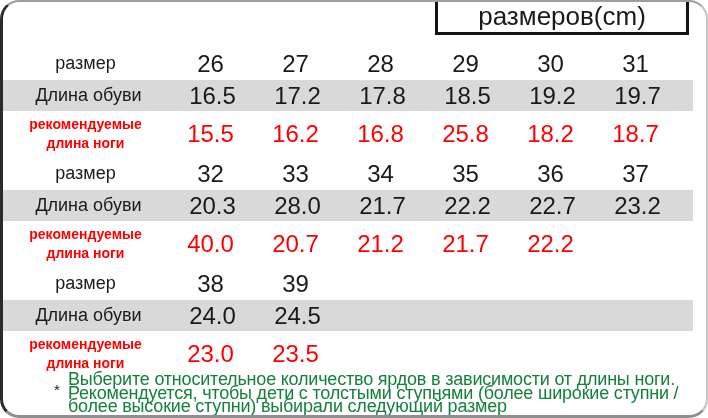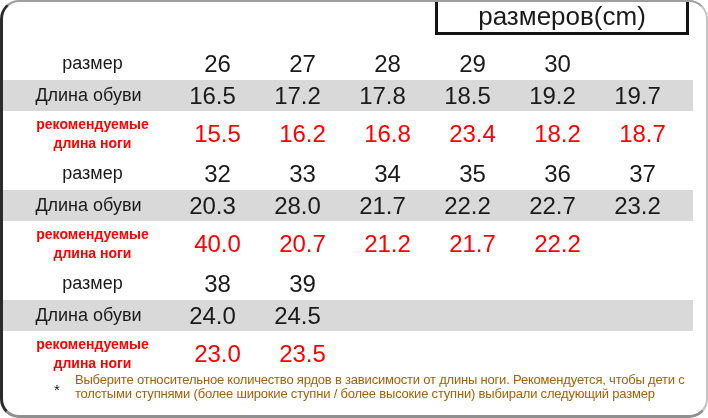--- a/index.html
+++ b/index.html
@@ -32,21 +32,20 @@
     justify-content: center;
     font-size: 26px;
     line-height: 30px;
     padding-bottom: 1px;
     z-index: 2;
   }
   .size-table { margin-top: 45px; }
   .t-row {
     display: grid;
     grid-template-columns: 165px repeat(6, 85px);
-    padding-left: 7px;
     align-items: center;
   }
   .row-size   { height: 33px; font-size: 24px; }
   .row-gray   {
     height: 31px;
     font-size: 24px;
     background: #d9d9d9;
     margin-left: 0;
     padding-left: 4px;
     width: 686px;
@@ -58,66 +57,67 @@
   .red-label { font-weight: bold; font-size: 14px; line-height: 19px; }
   .footnote-marker {
     position: absolute;
     left: 51px;
     top: 379px;
     font-size: 15px;
     color: #1a1a1a;
   }
   .footnote {
     position: absolute;
-    left: 72px;
+    left: 65px;
     top: 371px;
     width: 628px;
-    font-size: 13px;
+    font-size: 18px;
     line-height: 13.5px;
     letter-spacing: -0.2px;
-    color: #a16207;
+    color: #15803d;
   }
 </style>
 </head>
 <body>
 
 <div class="frame">
 
   <div class="title-box">
     <span>размеров(cm)</span>
   </div>
 
   <div class="size-table">
 
     <div class="t-row row-size">
       <div class="cell label">размер</div>
       <div class="cell">26</div>
       <div class="cell">27</div>
       <div class="cell">28</div>
       <div class="cell">29</div>
       <div class="cell">30</div>
+      <div class="cell">31</div>
     </div>
     <div class="t-row row-gray">
       <div class="cell label">Длина обуви</div>
       <div class="cell">16.5</div>
       <div class="cell">17.2</div>
       <div class="cell">17.8</div>
       <div class="cell">18.5</div>
       <div class="cell">19.2</div>
       <div class="cell">19.7</div>
     </div>
     <div class="t-row row-red">
       <div class="cell red-label">
         <div>рекомендуемые</div>
         <div>длина ноги</div>
       </div>
       <div class="cell">15.5</div>
       <div class="cell">16.2</div>
       <div class="cell">16.8</div>
-      <div class="cell">23.4</div>
+      <div class="cell">25.8</div>
       <div class="cell">18.2</div>
       <div class="cell">18.7</div>
     </div>
 
     <div class="t-row row-size">
       <div class="cell label">размер</div>
       <div class="cell">32</div>
       <div class="cell">33</div>
       <div class="cell">34</div>
       <div class="cell">35</div>

